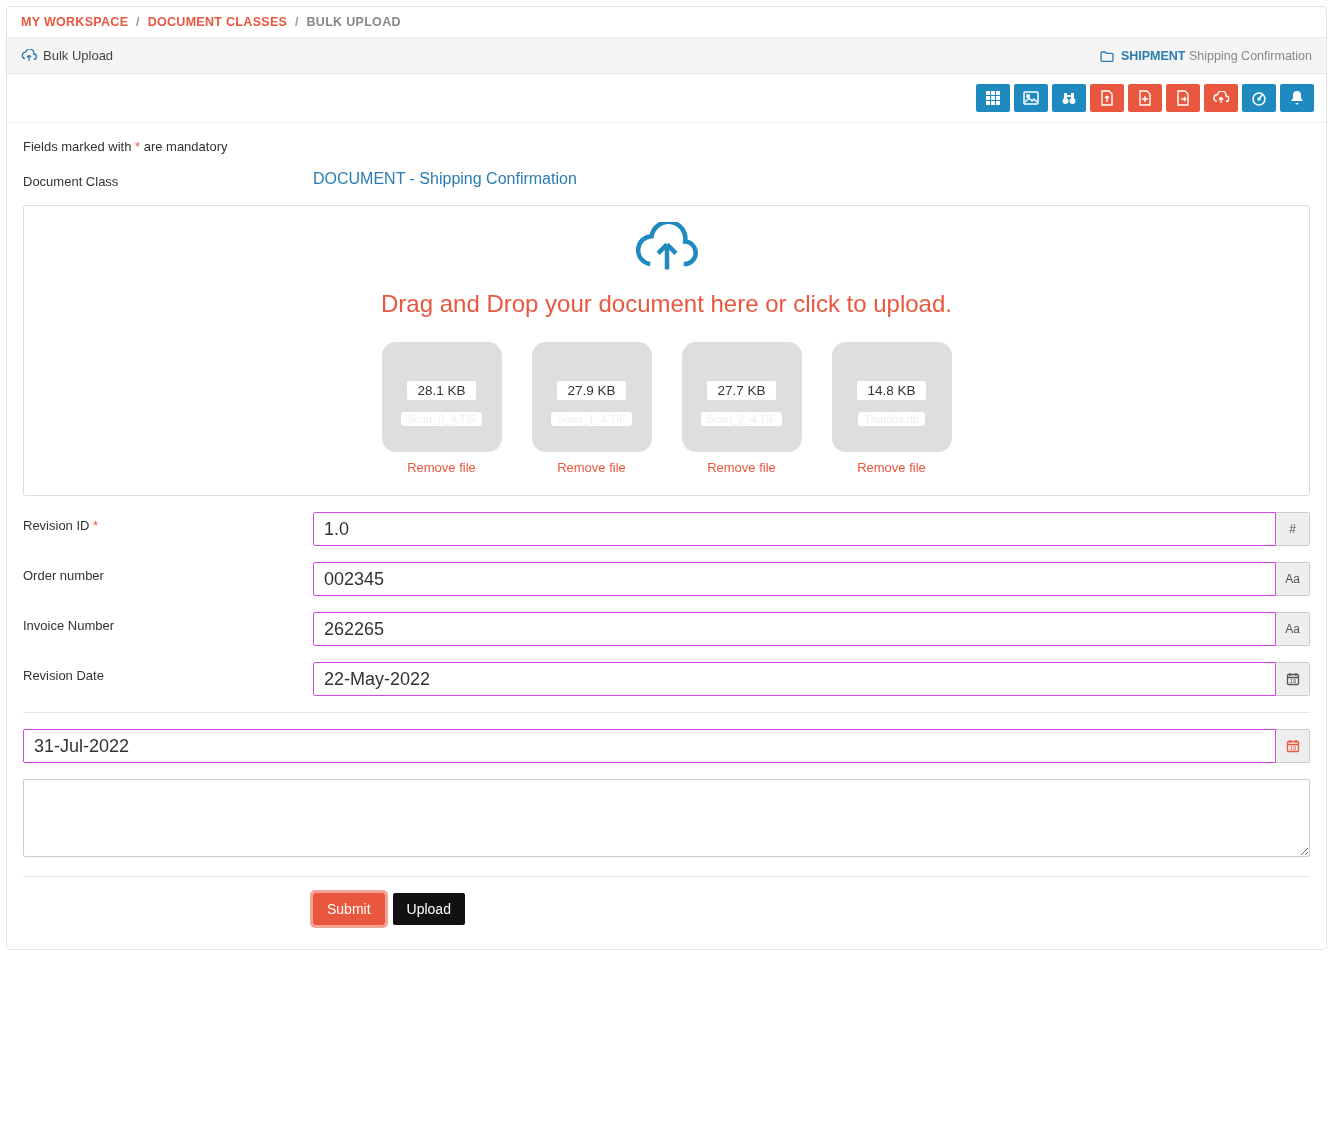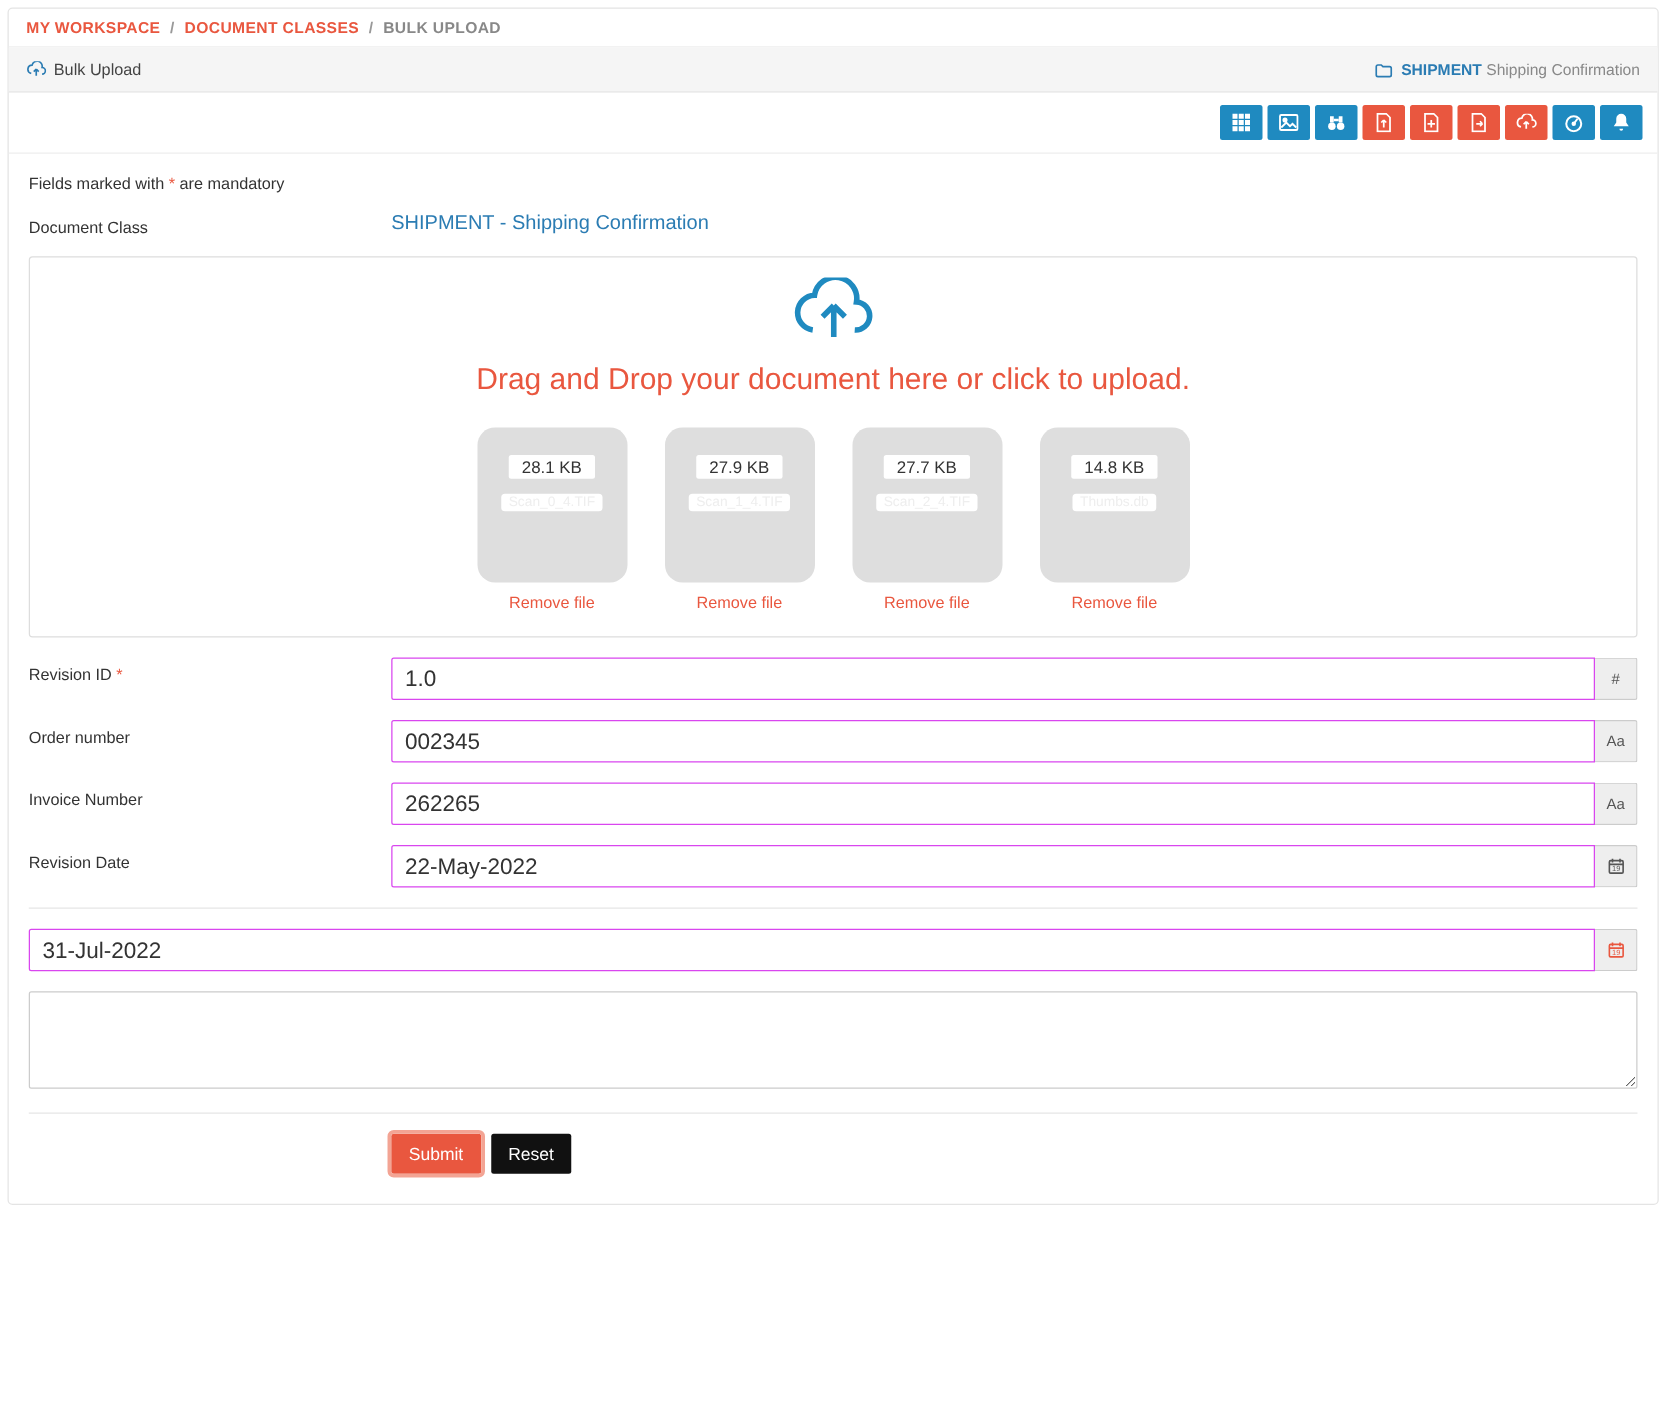--- a/index.html
+++ b/index.html
@@ -117,27 +117,27 @@
     justify-content: center;
     gap: 30px;
     flex-wrap: wrap;
   }
   .file-card {
     width: 120px;
   }
   .file-thumb {
     background: #dedede;
     border-radius: 14px;
-    height: 124px;
+    height: 110px;
     position: relative;
     display: flex;
     flex-direction: column;
     align-items: center;
     justify-content: flex-start;
-    padding-top: 22px;
+    padding-top: 39px;
     overflow: hidden;
   }
   .file-size {
     background: #fff;
     border-radius: 2px;
     padding: 2px 10px;
     font-size: 13.5px;
     color: #333;
     margin-bottom: 12px;
   }
@@ -287,21 +287,21 @@
     </div>
   </div>
 
   <div class="content">
     <div class="hint">
       <span>Fields marked with </span><span class="req">*</span><span> are mandatory</span>
     </div>
 
     <div class="form-row">
       <div class="form-label">Document Class</div>
-      <div class="form-value doc-class-value">SHIPMENT - Shipping Confirmation</div>
+      <div class="form-value doc-class-value">DOCUMENT - Shipping Confirmation</div>
     </div>
 
     <div class="form-row tall">
       <div class="form-value">
         <div class="dropzone">
           <div class="cloud-icon" style="display:flex;justify-content:center;">
             <svg width="70" height="56" viewBox="0 0 24 20" fill="none" stroke="currentColor" stroke-width="1.6">
               <path d="M6 15a5 5 0 0 1 .5-9.95A6 6 0 0 1 18.5 7 4 4 0 0 1 18 15"></path>
               <path d="M12 17V8m0 0l-3.2 3.2M12 8l3.2 3.2"></path>
             </svg>
@@ -410,17 +410,17 @@
     <div class="form-row tall">
       <div class="form-value">
         <textarea class="note" style=""></textarea>
       </div>
     </div>
 
     <hr class="divider">
 
     <div class="button-row">
       <button class="btn btn-submit">Submit</button>
-      <button class="btn btn-reset">Reset</button>
+      <button class="btn btn-reset">Upload</button>
     </div>
   </div>
 
 </div>
 
 </body></html>

